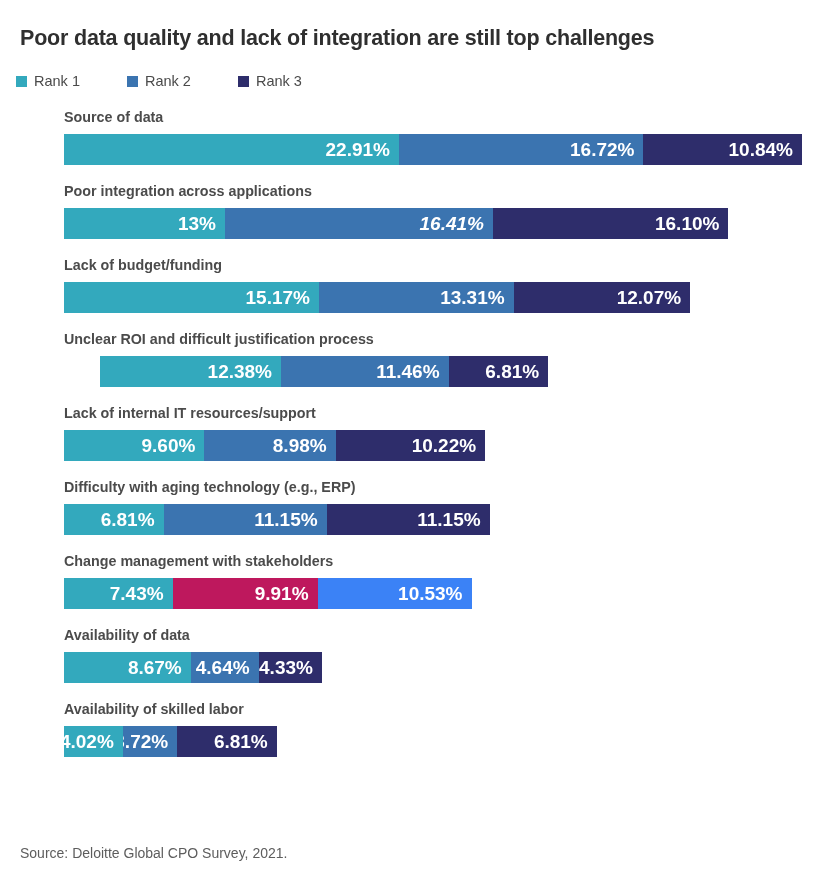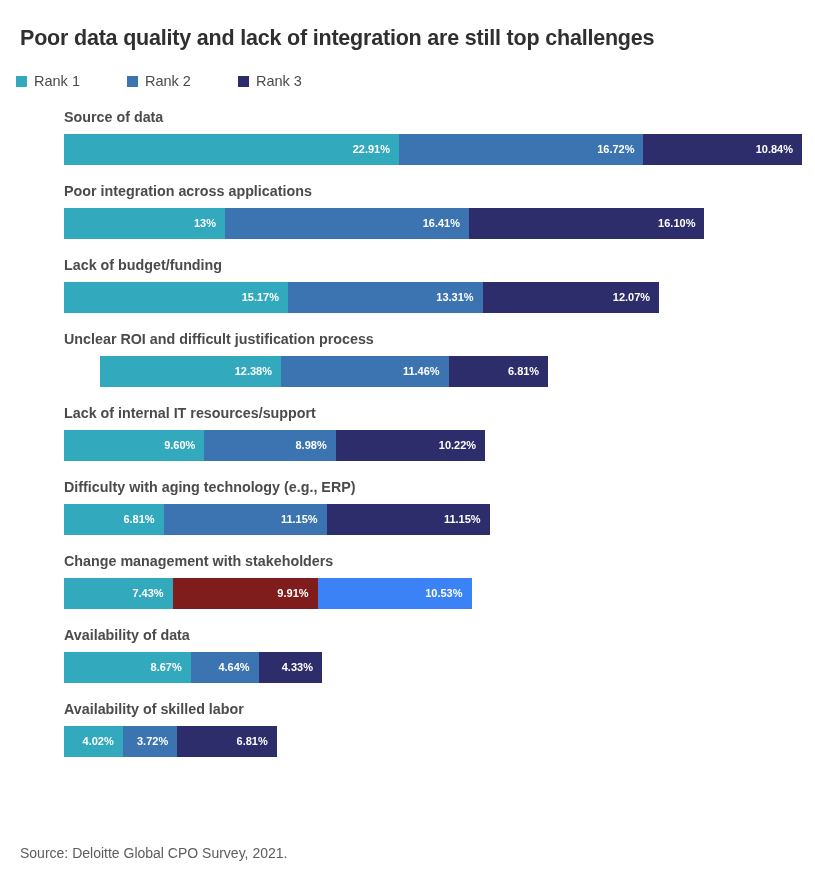--- a/index.html
+++ b/index.html
@@ -95,21 +95,21 @@
   }
   .bar-seg {
     display: flex;
     align-items: center;
     justify-content: flex-end;
     box-sizing: border-box;
     padding-right: 9px;
     overflow: hidden;
   }
   .bar-value {
-    font-size: 11px;
+    font-size: 19px;
     font-weight: bold;
     color: #ffffff;
     white-space: nowrap;
     line-height: 1;
   }
 
   
   .footer {
     position: absolute;
     left: 20px;
@@ -159,32 +159,32 @@
             <span class="bar-value">10.84%</span>
           </div>
         </div>
       </div>
       <div class="bar-row">
         <div class="bar-label">Poor integration across applications</div>
         <div class="bar-track">
           <div class="bar-seg" style="background: rgb(51, 169, 189); width: 161px;">
             <span class="bar-value">13%</span>
           </div>
-          <div class="bar-seg" style="background: rgb(59, 116, 176); width: 244px;">
+          <div class="bar-seg" style="background: rgb(59, 116, 176); width: 268px; font-style: italic;">
             <span class="bar-value">16.41%</span>
           </div>
           <div class="bar-seg" style="background: rgb(46, 45, 107); width: 235.423px;">
             <span class="bar-value">16.10%</span>
           </div>
         </div>
       </div>
       <div class="bar-row">
         <div class="bar-label">Lack of budget/funding</div>
         <div class="bar-track">
-          <div class="bar-seg" style="background: rgb(51, 169, 189); width: 224px;">
+          <div class="bar-seg" style="background: rgb(51, 169, 189); width: 255px;">
             <span class="bar-value">15.17%</span>
           </div>
           <div class="bar-seg" style="background: rgb(59, 116, 176); width: 194.626px;">
             <span class="bar-value">13.31%</span>
           </div>
           <div class="bar-seg" style="background: rgb(46, 45, 107); width: 176.494px;">
             <span class="bar-value">12.07%</span>
           </div>
         </div>
       </div>
@@ -229,21 +229,21 @@
             <span class="bar-value">11.15%</span>
           </div>
         </div>
       </div>
       <div class="bar-row">
         <div class="bar-label">Change management with stakeholders</div>
         <div class="bar-track">
           <div class="bar-seg" style="background: rgb(51, 169, 189); width: 108.646px;">
             <span class="bar-value">7.43%</span>
           </div>
-          <div class="bar-seg" style="background: #7f1d1d; width: 144.909px;">
+          <div class="bar-seg" style="background: #be185d; width: 144.909px;">
             <span class="bar-value">9.91%</span>
           </div>
           <div class="bar-seg" style="background: #3b82f6; width: 153.975px;">
             <span class="bar-value">10.53%</span>
           </div>
         </div>
       </div>
       <div class="bar-row">
         <div class="bar-label">Availability of data</div>
         <div class="bar-track">

